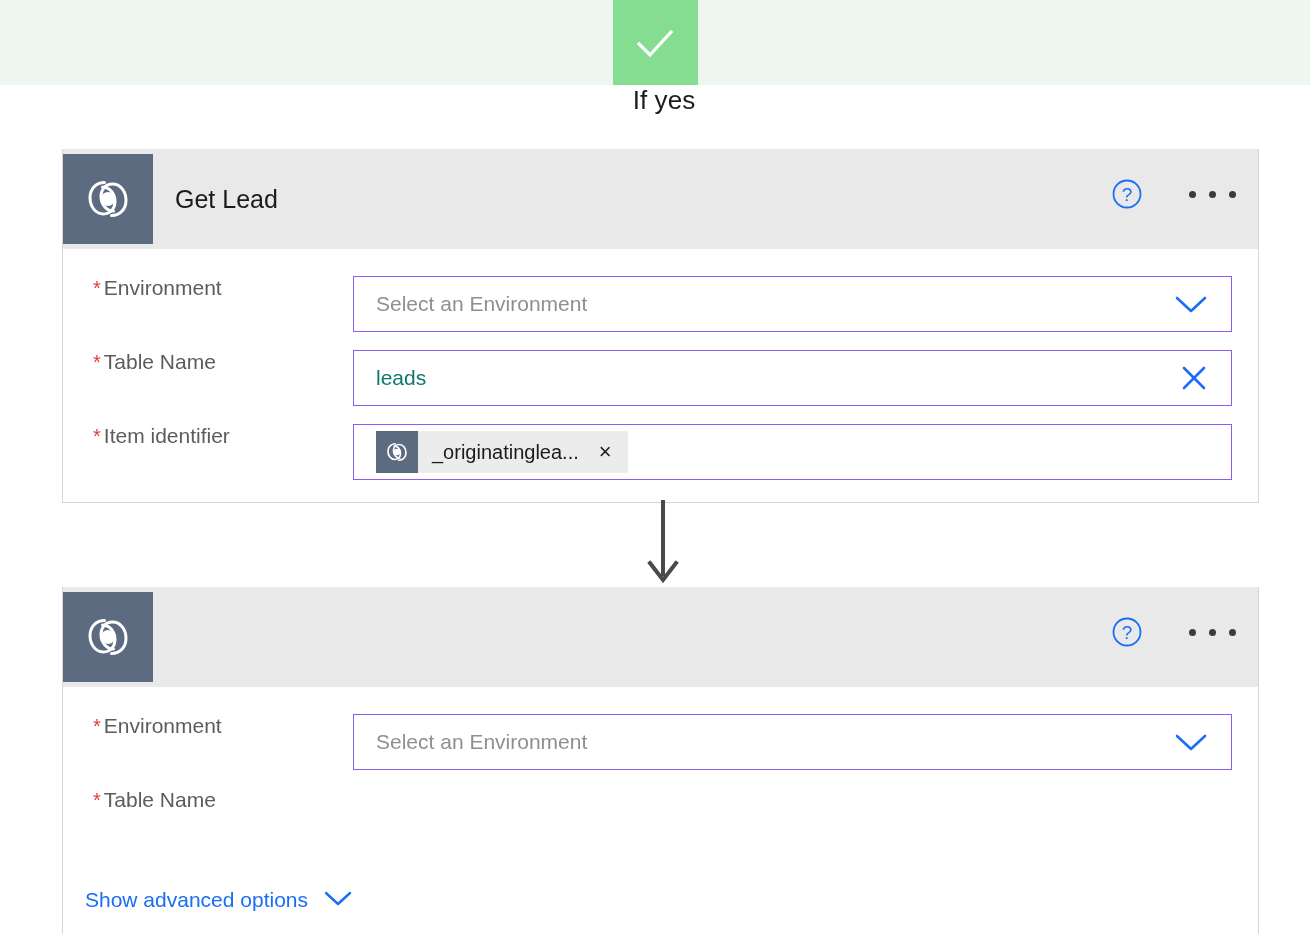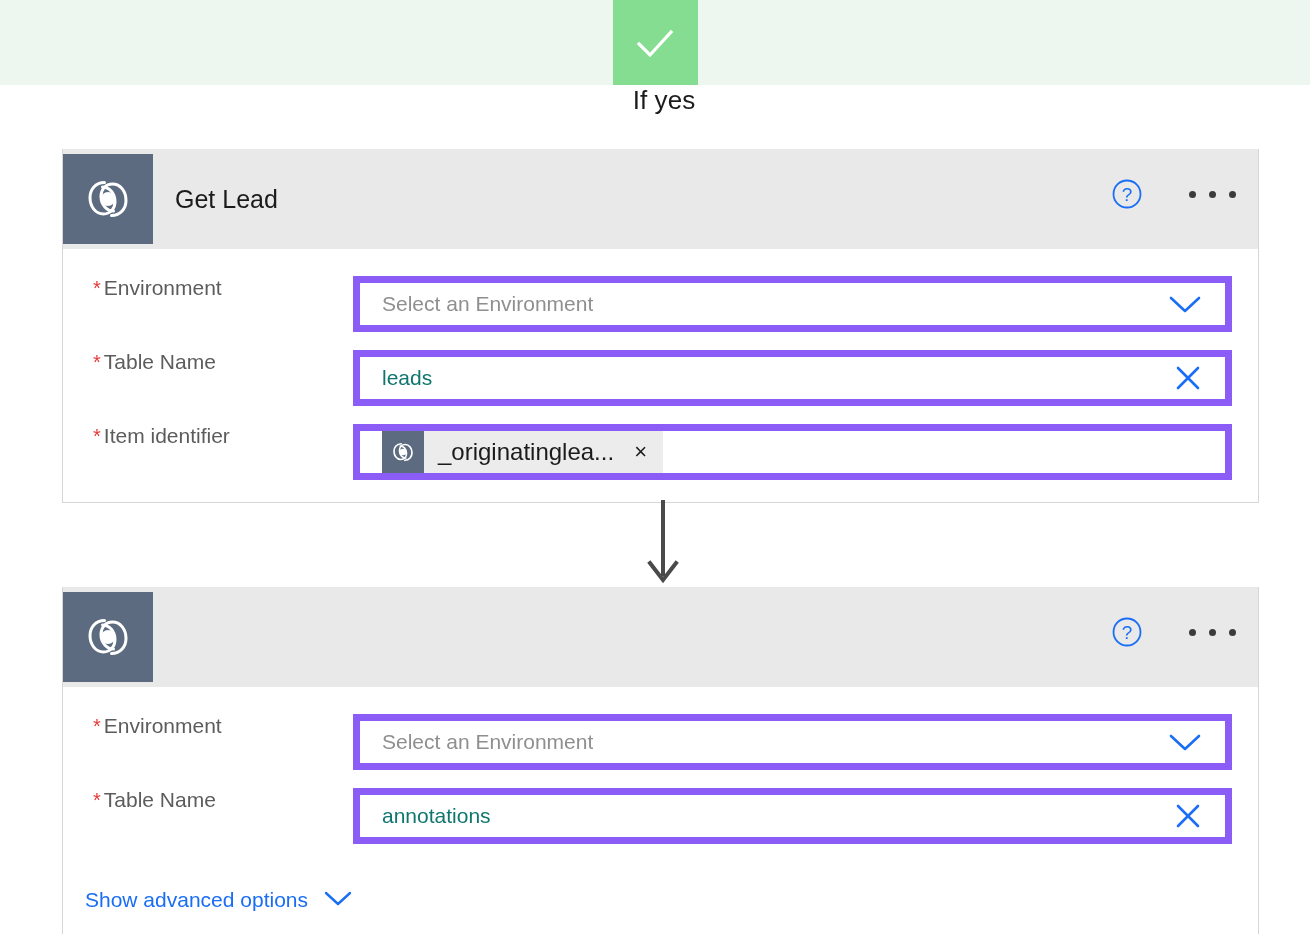--- a/index.html
+++ b/index.html
@@ -115,21 +115,21 @@
     color: #e23c3c;
     margin-right: 3px;
     font-size: 20px;
   }
 
   .field-control {
     position: relative;
     flex: 1 1 auto;
     margin-right: 26px;
     height: 56px;
-    border: 7px solid #8b5cf6;
+    border: 1px solid #8b5cf6;
     background: #ffffff;
     display: flex;
     align-items: center;
   }
   .field-text {
     padding-left: 22px;
     font-size: 21px;
     color: #0f766e;
     white-space: nowrap;
     overflow: hidden;
@@ -156,21 +156,21 @@
   }
   .token-icon-tile {
     width: 42px; height: 42px;
     background: #5c6b7f;
     display: flex;
     align-items: center;
     justify-content: center;
     flex: 0 0 auto;
   }
   .token-text {
-    font-size: 24px;
+    font-size: 20px;
     color: #1b1b1b;
     padding: 0 10px 0 14px;
     white-space: nowrap;
   }
   .token-remove {
     font-size: 22px;
     color: #1b1b1b;
     padding: 0 10px;
     cursor: pointer;
     line-height: 1;
@@ -324,27 +324,20 @@
           <polyline points="4,5 18,18 32,5" fill="none" stroke="#1a6ef5" stroke-width="2.6" stroke-linecap="round" stroke-linejoin="round"></polyline>
         </svg>
       </div>
     </div>
 
     
     <div class="field-row">
       <div class="field-label">
         <span class="req-star">*</span><span>Table Name</span>
       </div>
-      <div class="field-control">
-        <div class="field-text">annotations</div>
-        <svg class="control-affordance" width="30" height="30" viewBox="0 0 30 30" aria-hidden="true">
-          <line x1="5" y1="5" x2="25" y2="25" stroke="#1a6ef5" stroke-width="2.6" stroke-linecap="round"></line>
-          <line x1="25" y1="5" x2="5" y2="25" stroke="#1a6ef5" stroke-width="2.6" stroke-linecap="round"></line>
-        </svg>
-      </div>
     </div>
 
     
     <div class="adv-options">
       <span class="adv-options-label">Show advanced options</span>
       <svg width="32" height="20" viewBox="0 0 32 20" aria-hidden="true">
         <polyline points="4,5 16,16 28,5" fill="none" stroke="#1a6ef5" stroke-width="2.4" stroke-linecap="round" stroke-linejoin="round"></polyline>
       </svg>
     </div>
 

